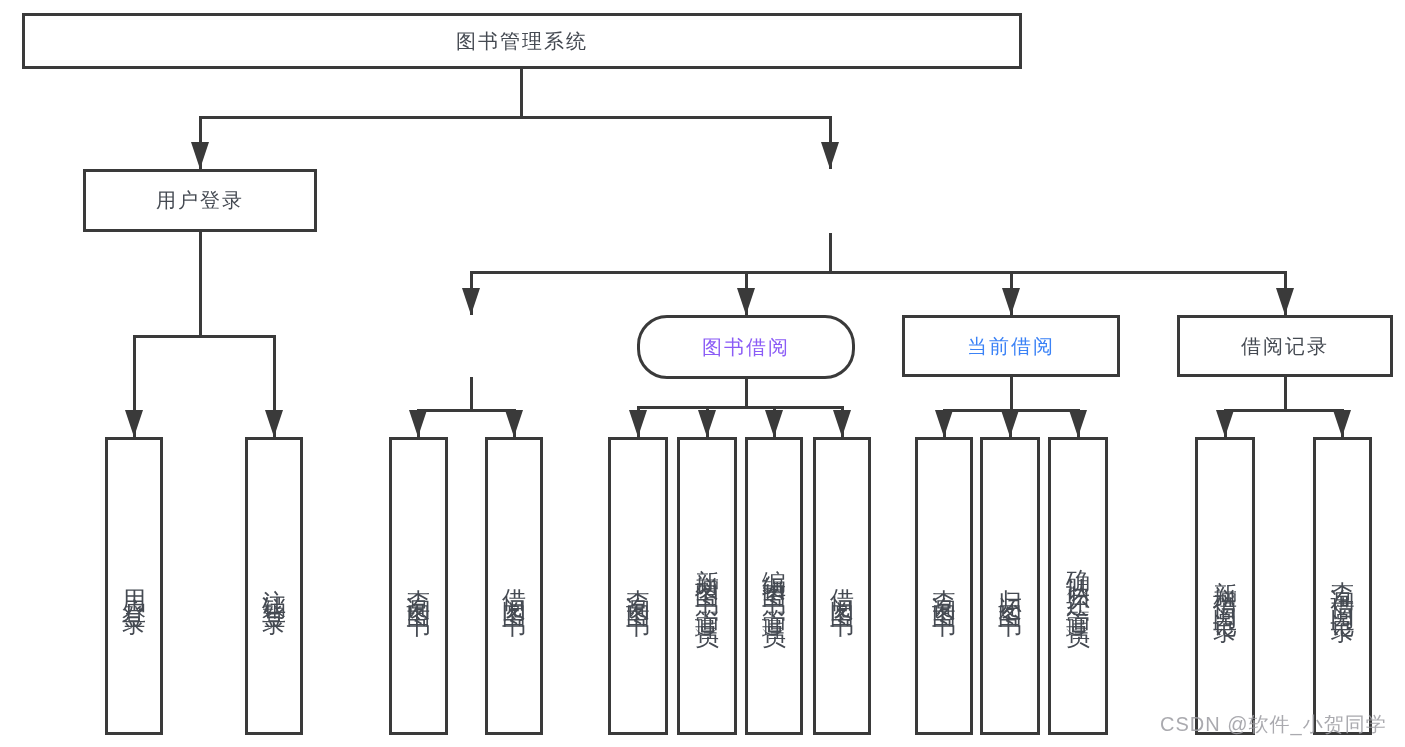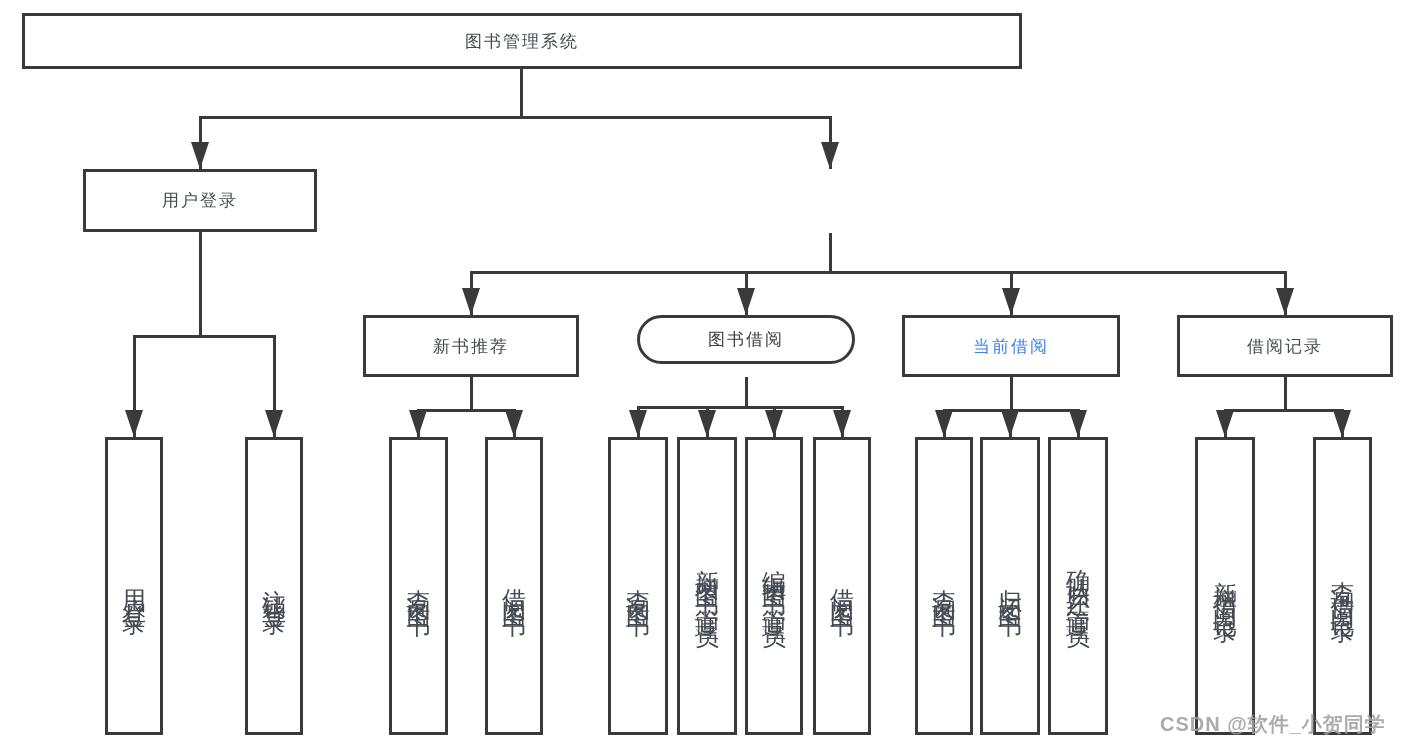--- a/index.html
+++ b/index.html
@@ -13,21 +13,21 @@
   .node{
     position:absolute;
     background:#ffffff;
     border:3px solid #3a3a3a;
     box-sizing:border-box;
     display:flex;align-items:center;justify-content:center;
     color:#454a52;
     z-index:2;
   }
   .hnode .lbl{
-    font-size:17px;
+    font-size:20px;
     letter-spacing:2px;
     white-space:nowrap;
   }
   .vnode .lbl{
     writing-mode:vertical-rl;
     font-size:24px;
     letter-spacing:8px;
     line-height:1;
   }
   .line{
@@ -44,38 +44,34 @@
     z-index:1;
   }
   #watermark{
     position:absolute;
     left:1160px;top:711px;
     font-size:20px;
     color:rgba(158,158,164,0.88);
     letter-spacing:1px;
     white-space:nowrap;
     z-index:5;
-    font-weight:bold;
   }
 </style>
 </head>
 <body>
 
 <div id="canvas">
   <div id="watermark">CSDN @软件_小贺同学</div>
 <div class="node hnode" style="left: 22px; top: 13px; width: 1000px; height: 56px; border-color: rgb(58, 58, 58); color: rgb(69, 74, 82);">
       <span class="lbl">图书管理系统</span>
     </div>
     <div class="node hnode" style="left: 83px; top: 169px; width: 234px; height: 63px; border-color: rgb(58, 58, 58); color: rgb(69, 74, 82);">
       <span class="lbl">用户登录</span>
     </div>
-    <div class="node hnode" style="left: 363px; top: 315px; width: 216px; height: 62px; border-color: rgb(58, 58, 58); color: rgb(69, 74, 82);">
-      <span class="lbl">新书推荐</span>
-    </div>
-    <div class="node hnode" style="left: 637px; top: 315px; width: 218px; height: 49px; border-color: rgb(58, 58, 58); color: #404040; border-radius: 30px;">
+    <div class="node hnode" style="left: 637px; top: 315px; width: 218px; height: 64px; border-color: rgb(58, 58, 58); color: #8b5cf6; border-radius: 30px;">
       <span class="lbl">图书借阅</span>
     </div>
     <div class="node hnode" style="left: 902px; top: 315px; width: 218px; height: 62px; border-color: rgb(58, 58, 58); color: #3b82f6;">
       <span class="lbl">当前借阅</span>
     </div>
     <div class="node hnode" style="left: 1177px; top: 315px; width: 216px; height: 62px; border-color: rgb(58, 58, 58); color: rgb(69, 74, 82);">
       <span class="lbl">借阅记录</span>
     </div>
     <div class="node vnode" style="left: 105px; top: 437px; width: 58px; height: 298px; border-color: rgb(58, 58, 58); color: rgb(69, 74, 82);">
       <span class="lbl">用户登录</span>

